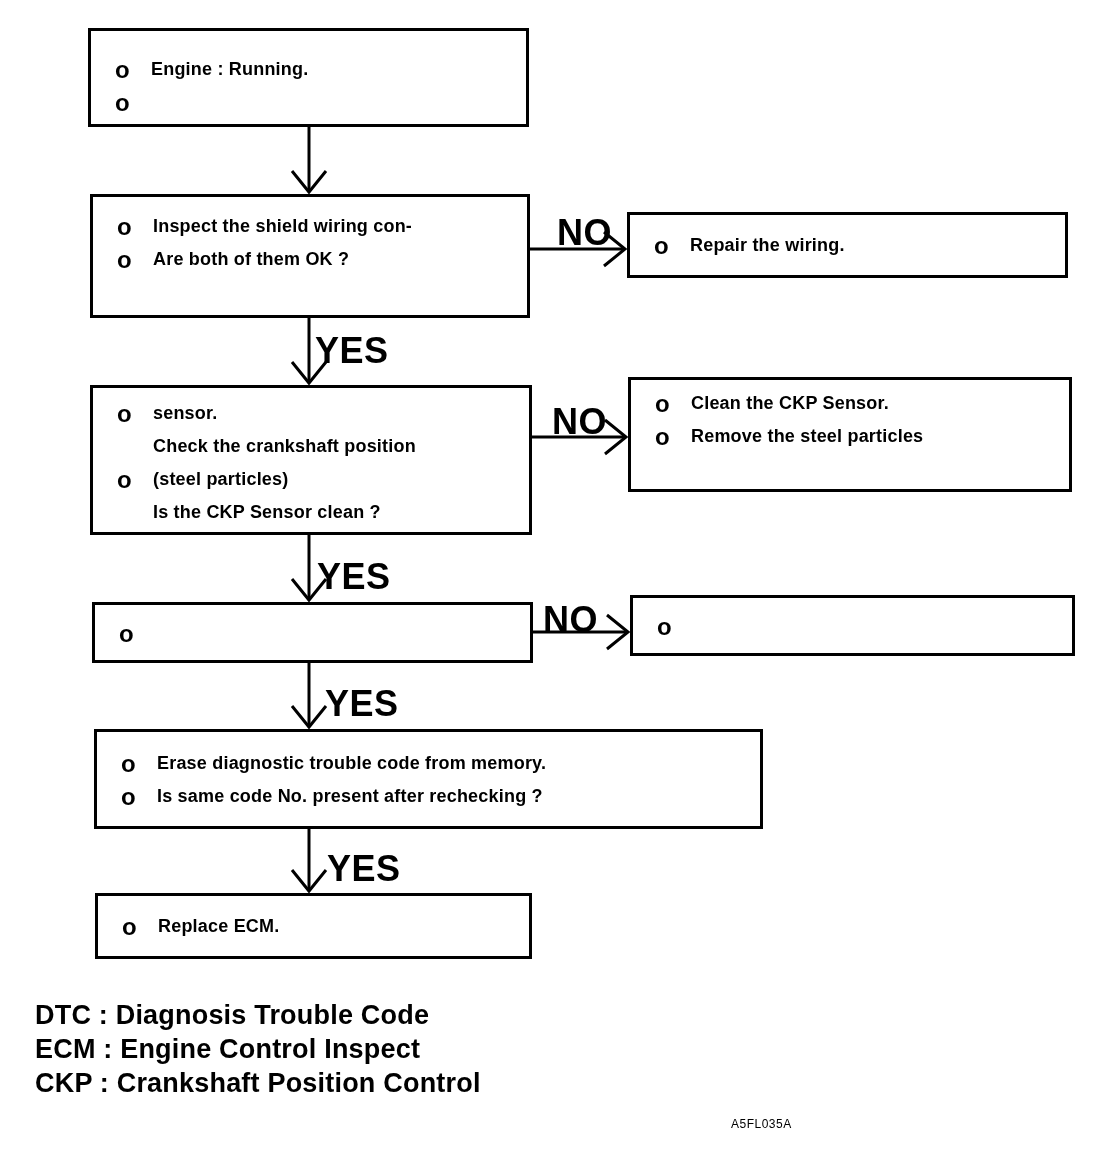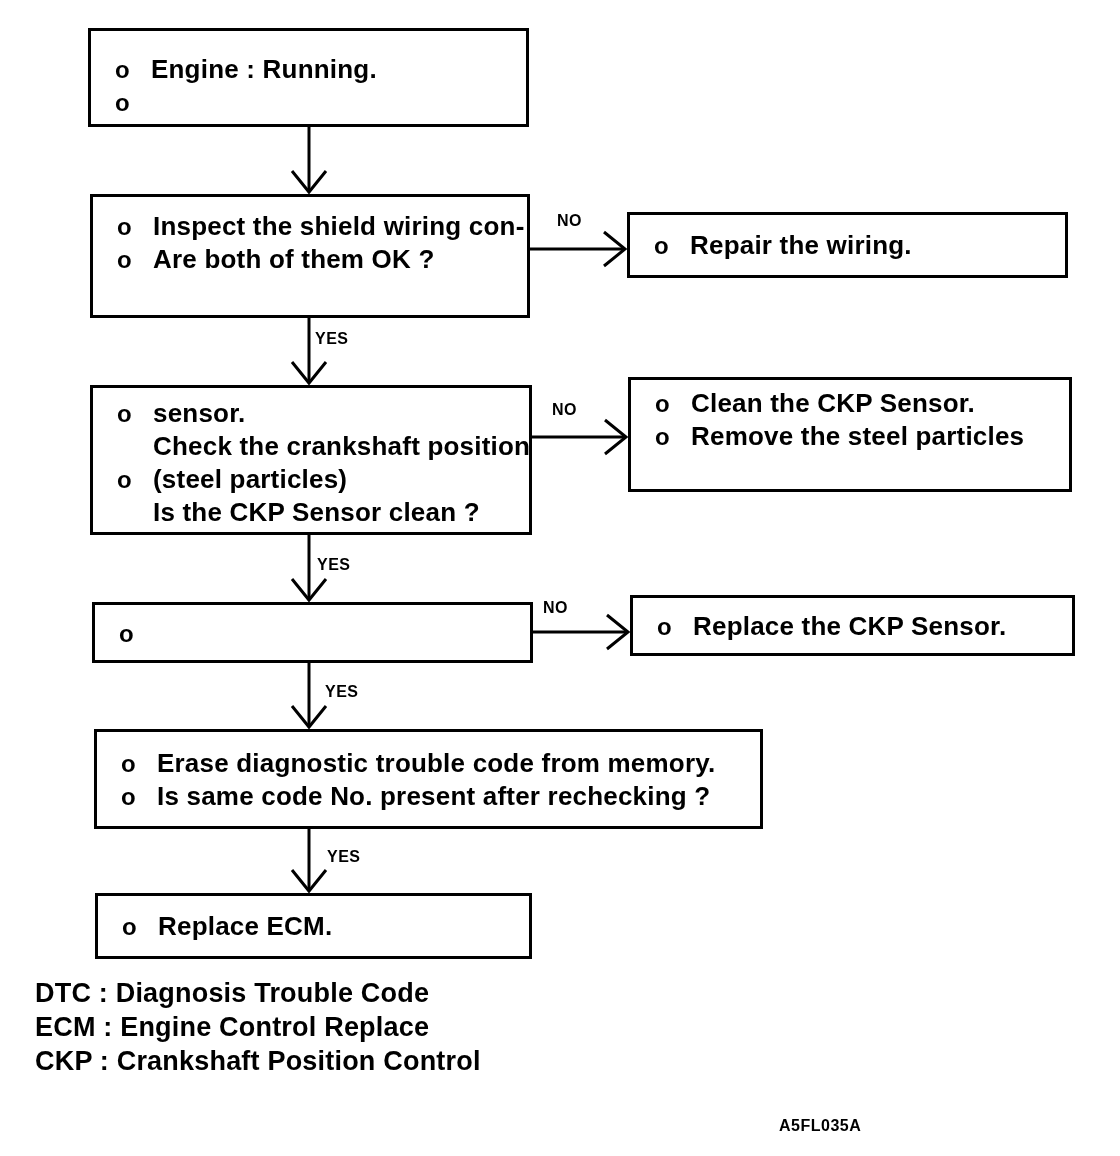--- a/index.html
+++ b/index.html
@@ -21,41 +21,41 @@
   .bullet{
     flex:0 0 36px;
     padding-left:24px;
     font-size:24px;
     line-height:33px;
     font-weight:600;
   }
   .text{flex:1 1 auto;}
   .line{
     display:block;
-    font-size:26px;
+    font-size:18px;
     line-height:33px;
     font-weight:600;
     white-space:nowrap;
     letter-spacing:0.2px;
   }
   .branch-label{
     position:absolute;
-    font-size:16px;
+    font-size:36px;
     font-weight:700;
     letter-spacing:0.5px;
   }
   #wires{position:absolute;left:0;top:0;pointer-events:none;}
   #wires line, #wires polyline{stroke:#000;stroke-width:3;fill:none;}
   .legend{
-    position:absolute;left:35px;top:976px;
+    position:absolute;left:35px;top:998px;
   }
   .legend .line{font-size:27px;line-height:34px;font-weight:600;}
   .figure-code{
     position:absolute;left:731px;top:1117px;
-    font-size:16px;font-weight:700;letter-spacing:0.5px;margin-left:48px;
+    font-size:12px;font-weight:400;letter-spacing:0.5px;
   }
   
   #node-start          {left:88px;  top:28px;  width:441px; height:99px;  padding-top:22px;}
   #node-inspect-wiring {left:90px;  top:194px; width:440px; height:124px; padding-top:13px;}
   #node-check-ckp      {left:90px;  top:385px; width:442px; height:150px; padding-top:9px;}
   #node-ckp-ok         {left:92px;  top:602px; width:441px; height:61px;  padding-top:12px;}
   #node-erase-dtc      {left:94px;  top:729px; width:669px; height:100px; padding-top:15px;}
   #node-replace-ecm    {left:95px;  top:893px; width:437px; height:66px;  padding-top:14px;}
   #node-repair-wiring  {left:627px; top:212px; width:441px; height:66px;  padding-top:14px;}
   #node-clean-ckp      {left:628px; top:377px; width:444px; height:115px; padding-top:7px;}
@@ -195,35 +195,32 @@
       <span class="bullet">o</span>
       <span class="text">
         <span class="line">Remove the steel particles</span>
       </span>
     </div>
   </div>
 
   <div class="node" id="node-replace-ckp">
     <div class="item">
       <span class="bullet">o</span>
-      <span class="text">
-          <span class="line">Replace the CKP Sensor.</span>
-        </span>
     </div>
   </div>
 
   <div class="branch-label" style="left:315px;top:330px;">YES</div>
   <div class="branch-label" style="left:317px;top:556px;">YES</div>
   <div class="branch-label" style="left:325px;top:683px;">YES</div>
   <div class="branch-label" style="left:327px;top:848px;">YES</div>
   <div class="branch-label" style="left:557px;top:212px;">NO</div>
   <div class="branch-label" style="left:552px;top:401px;">NO</div>
   <div class="branch-label" style="left:543px;top:599px;">NO</div>
 
   <div class="legend">
     <span class="line">DTC : Diagnosis Trouble Code</span>
-    <span class="line">ECM : Engine Control Replace</span>
+    <span class="line">ECM : Engine Control Inspect</span>
     <span class="line">CKP : Crankshaft Position Control</span>
   </div>
 
   <div class="figure-code">A5FL035A</div>
 
 </div>
 
 </body></html>

